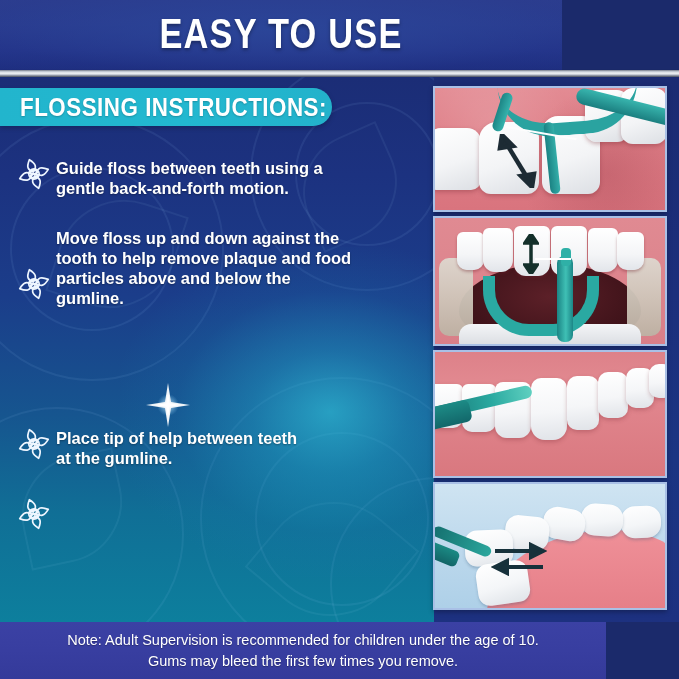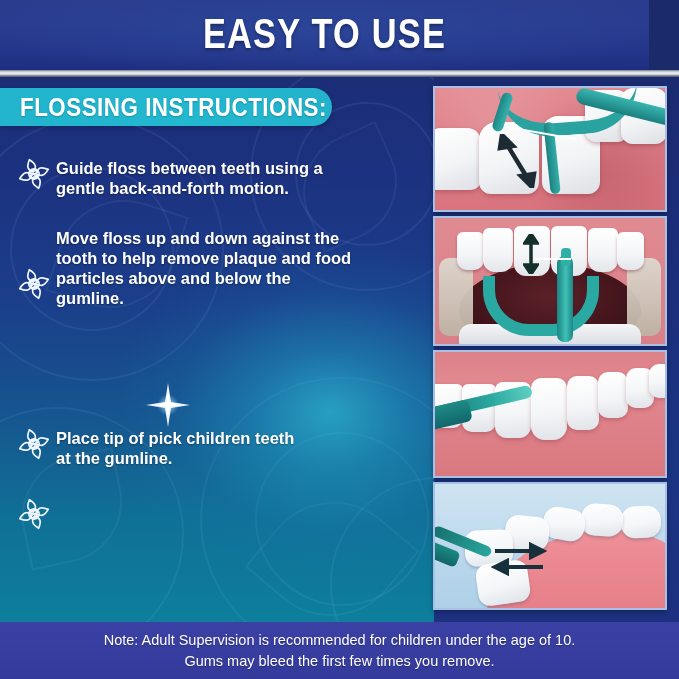--- a/index.html
+++ b/index.html
@@ -5,21 +5,21 @@
   html,body{margin:0;padding:0;}
   body{
     width:679px;height:679px;overflow:hidden;
     font-family:"Liberation Sans", sans-serif;
     background:#1b2a6b;
   }
   #page{position:relative;width:679px;height:679px;overflow:hidden;}
 
   
   .header{
-    position:absolute;left:0;top:0;width:649px;height:72px;
+    position:absolute;left:0;top:0;width:562px;height:72px;
     background:
       radial-gradient(120% 140% at 50% 40%, #2b4598 0%, #24399020 45%, transparent 70%),
       linear-gradient(180deg,#2c3d8e 0%,#2a3c8f 35%,#24358a 70%,#1d2d7e 100%);
     overflow:hidden;
   }
   .header-title{
     position:absolute;left:0;right:0;top:8px;
     text-align:center;
     color:#ffffff;
     font-family:"Liberation Sans Narrow","Liberation Sans",sans-serif;
@@ -219,21 +219,21 @@
   .s4 .r5{left:146px;top:20px;width:42px;height:32px;border-radius:14px;transform:rotate(4deg);}
   .s4 .r6{left:186px;top:22px;width:40px;height:32px;border-radius:14px;transform:rotate(-2deg);}
   .s4 .tipd{position:absolute;left:-4px;top:52px;width:62px;height:11px;border-radius:6px;
     background:linear-gradient(90deg,#15706f,#2ba79d);transform:rotate(22deg);}
   .s4 .tipd2{position:absolute;left:-10px;top:62px;width:34px;height:16px;border-radius:5px;
     background:linear-gradient(180deg,#1b8a84,#126567);transform:rotate(22deg);}
   .s4 .arrows-h{position:absolute;left:56px;top:58px;width:56px;height:34px;}
 
   
   .footer{
-    position:absolute;left:0;top:622px;width:679px;height:57px;
+    position:absolute;left:0;top:622px;width:606px;height:57px;
     background:linear-gradient(180deg,#3b41a4 0%,#383ea0 50%,#343a9a 100%);
     display:flex;flex-direction:column;align-items:center;justify-content:center;
   }
   .footer-line{
     color:#ffffff;font-size:14.5px;line-height:20px;text-align:center;
     text-shadow:0 1px 1px rgba(0,0,0,.3);
   }
   .footer-line.l2{margin-top:1px;}
 </style>
 </head>
@@ -327,21 +327,21 @@
           <path d="M20 5 C25 11 25 14 20 18 C15 14 15 11 20 5 Z" transform="rotate(-18 20 20)"></path>
           <path d="M35 20 C29 25 26 25 22 20 C26 15 29 15 35 20 Z" transform="rotate(-18 20 20)"></path>
           <path d="M20 35 C15 29 15 26 20 22 C25 26 25 29 20 35 Z" transform="rotate(-18 20 20)"></path>
           <path d="M5 20 C11 15 14 15 18 20 C14 25 11 25 5 20 Z" transform="rotate(-18 20 20)"></path>
           <circle cx="20" cy="20" r="5.2"></circle>
           <path d="M16 18 C18.5 15.5 21.5 15.5 24 18 C21.5 20.5 18.5 20.5 16 18 Z"></path>
           <path d="M16 22 C18.5 19.5 21.5 19.5 24 22 C21.5 24.5 18.5 24.5 16 22 Z"></path>
         </g>
       </svg>
     </span>
-    <span class="btext">Place tip of pick children teeth
+    <span class="btext">Place tip of help between teeth
 at the gumline.</span>
   </div>
 
   <div class="bullet b4">
     <span class="icon">
       <svg width="40" height="40" viewBox="0 0 40 40">
         <g fill="none" stroke="#eef6ff" stroke-width="1.7" stroke-linejoin="round" stroke-linecap="round">
           <path d="M20 5 C25 11 25 14 20 18 C15 14 15 11 20 5 Z" transform="rotate(-18 20 20)"></path>
           <path d="M35 20 C29 25 26 25 22 20 C26 15 29 15 35 20 Z" transform="rotate(-18 20 20)"></path>
           <path d="M20 35 C15 29 15 26 20 22 C25 26 25 29 20 35 Z" transform="rotate(-18 20 20)"></path>

